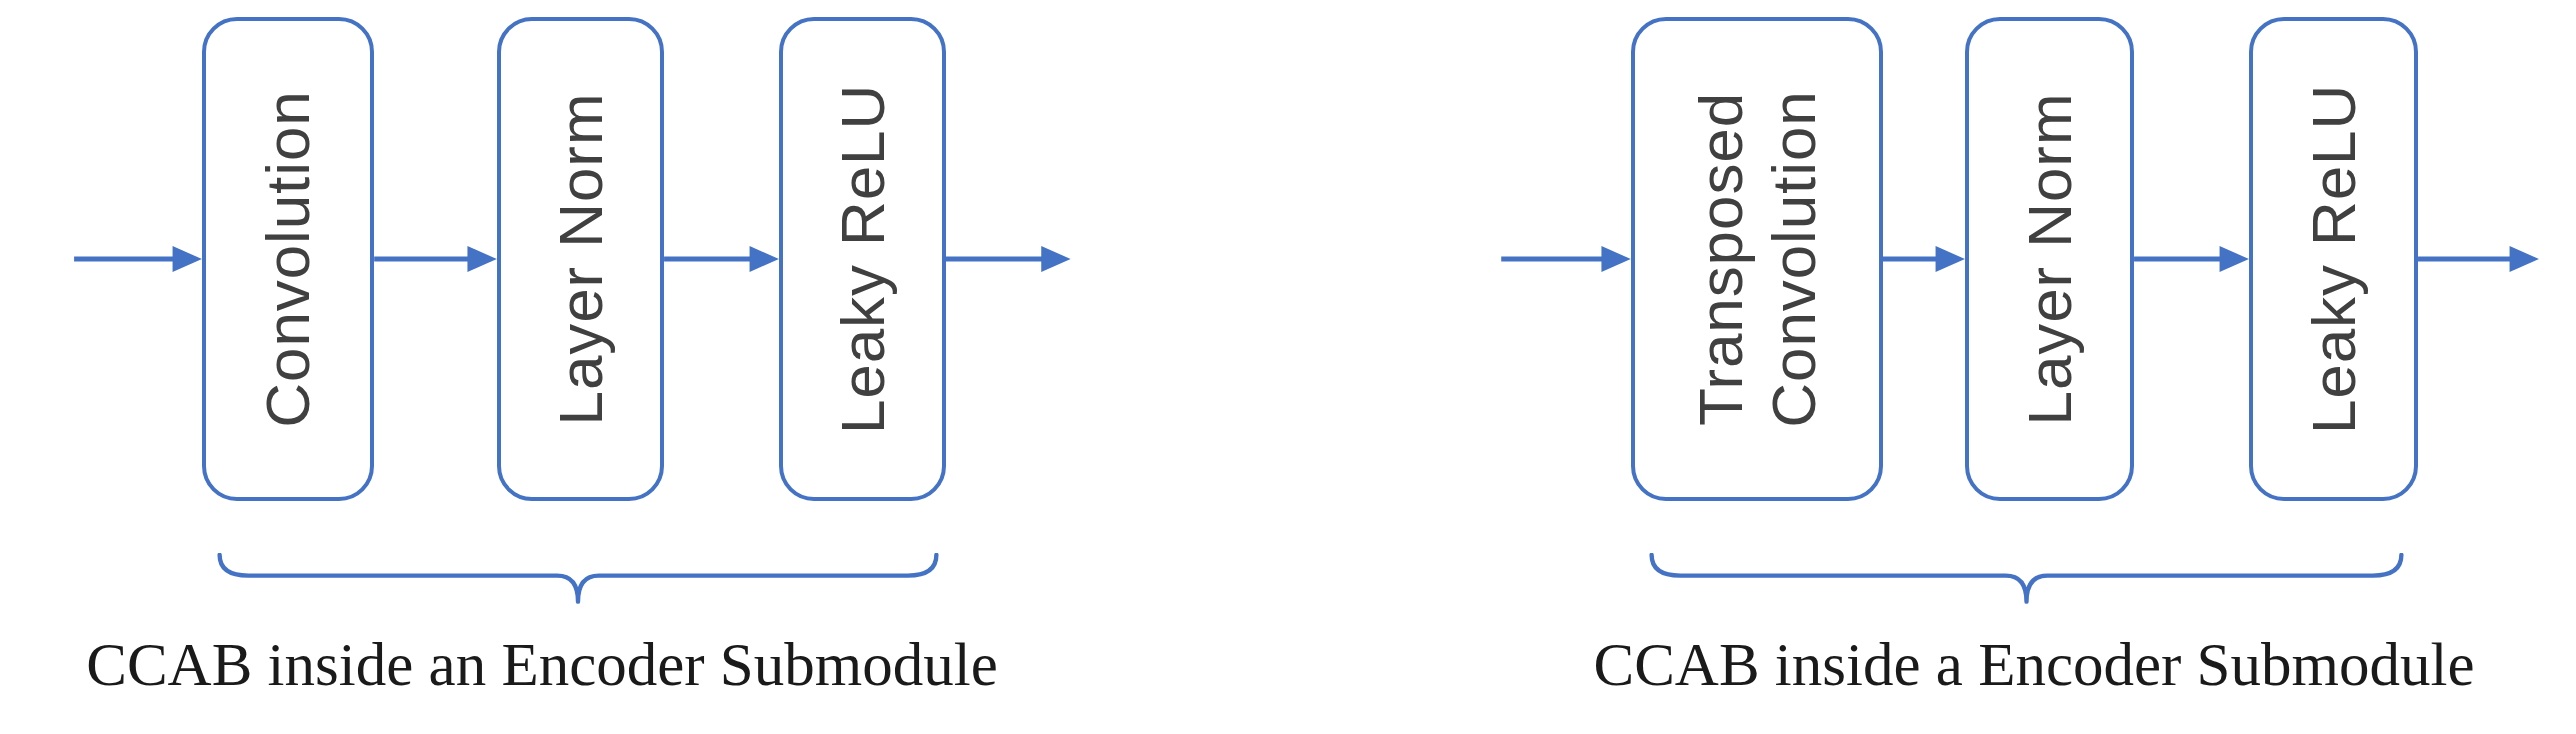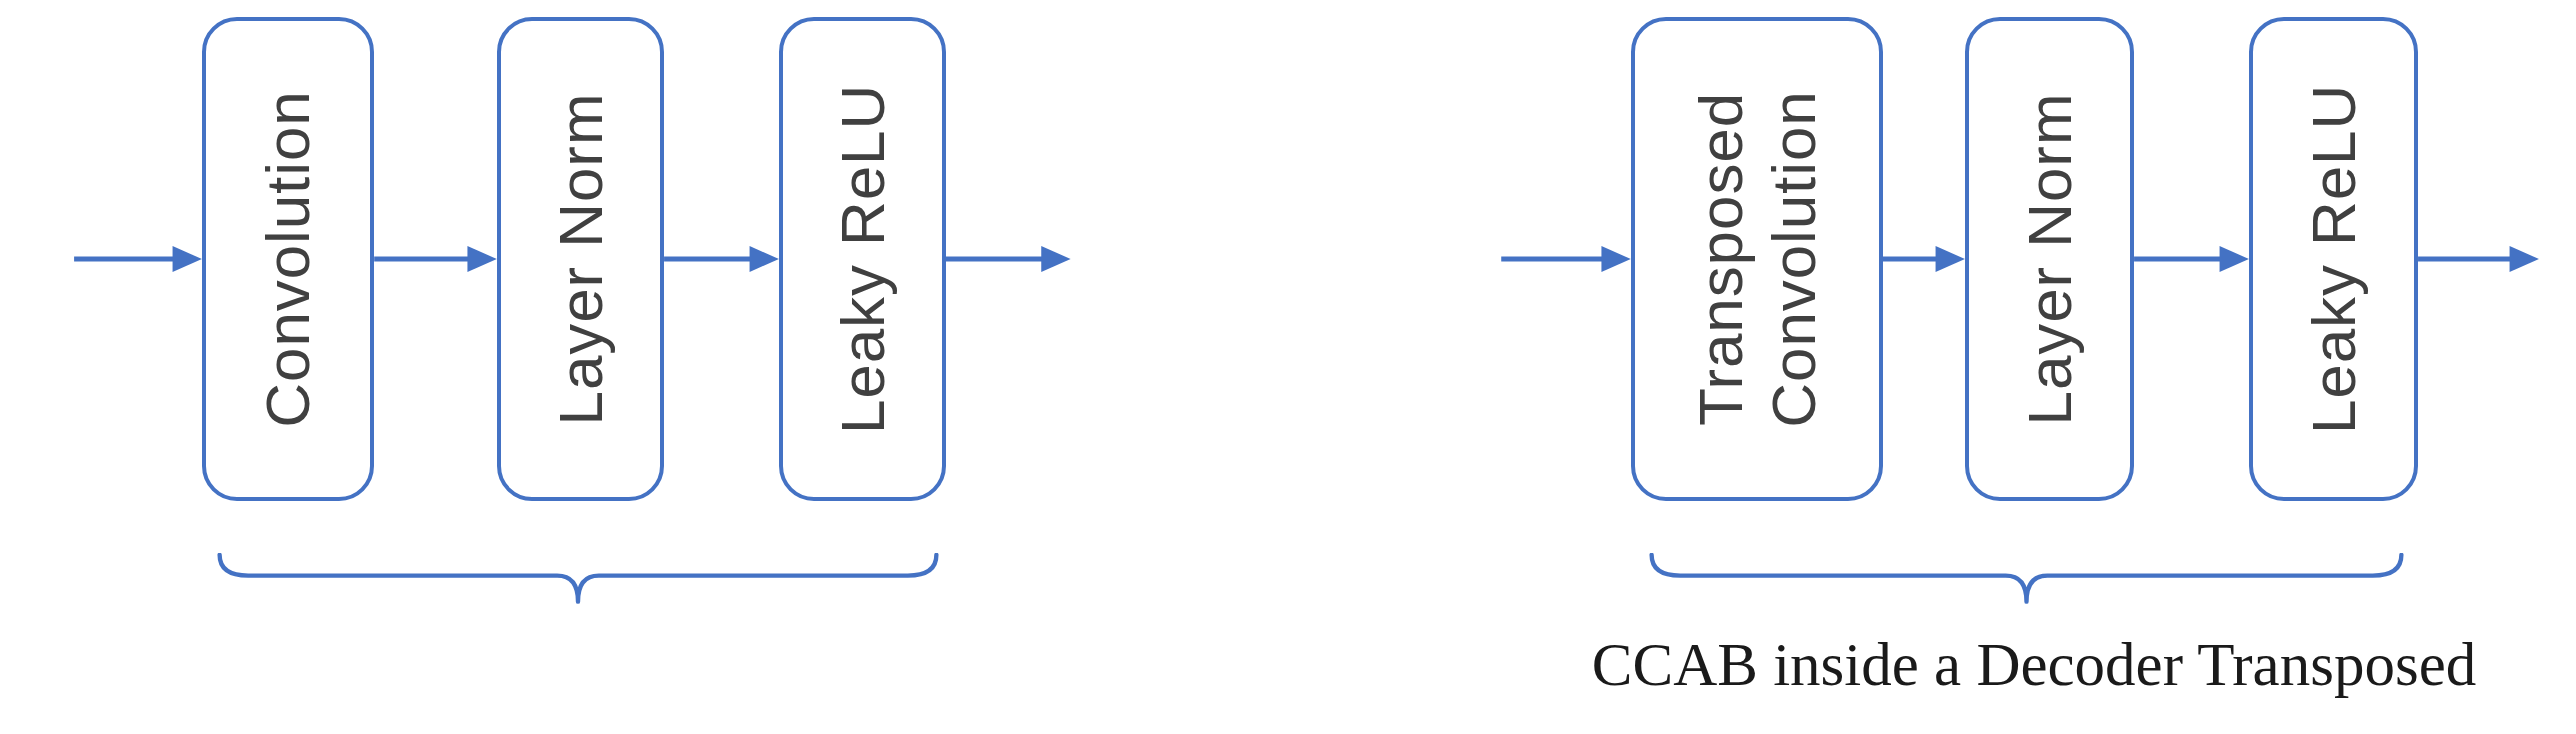--- a/index.html
+++ b/index.html
@@ -90,20 +90,21 @@
         <polygon class="arrow-head" points="111,7 145,22 111,37"></polygon>
       </svg>
     </div>
 
     <div class="brace" style="left:217px;top:553px;width:722px;">
       <svg width="722" height="54" viewBox="0 0 832 62">
         <path class="brace-path" d="M 3,2 Q 3,26 36,26 L 392,26 Q 416,26 416,56 Q 416,26 440,26 L 796,26 Q 829,26 829,2"></path>
       </svg>
     </div>
 
+    <div class="caption">CCAB inside an Encoder Submodule</div>
   </section>
 
   <section class="diagram" style="left:1492px;width:1084px;">
 
     <div class="arrow" style="left:8.7px;top:240px;width:130px;">
       <svg width="130" height="38" viewBox="0 0 150 44">
         <line class="arrow-line" x1="0" y1="22" x2="120" y2="22"></line>
         <polygon class="arrow-head" points="116,7 150,22 116,37"></polygon>
       </svg>
     </div>
@@ -141,17 +142,17 @@
         <polygon class="arrow-head" points="106,7 140,22 106,37"></polygon>
       </svg>
     </div>
 
     <div class="brace" style="left:157px;top:553px;width:755px;">
       <svg width="755" height="54" viewBox="0 0 870 62">
         <path class="brace-path" d="M 3,2 Q 3,26 36,26 L 411,26 Q 435,26 435,56 Q 435,26 459,26 L 834,26 Q 867,26 867,2"></path>
       </svg>
     </div>
 
-    <div class="caption">CCAB inside a Decoder Transposed</div>
+    <div class="caption">CCAB inside a Encoder Submodule</div>
   </section>
 
 </div>
 
 
 </body></html>

